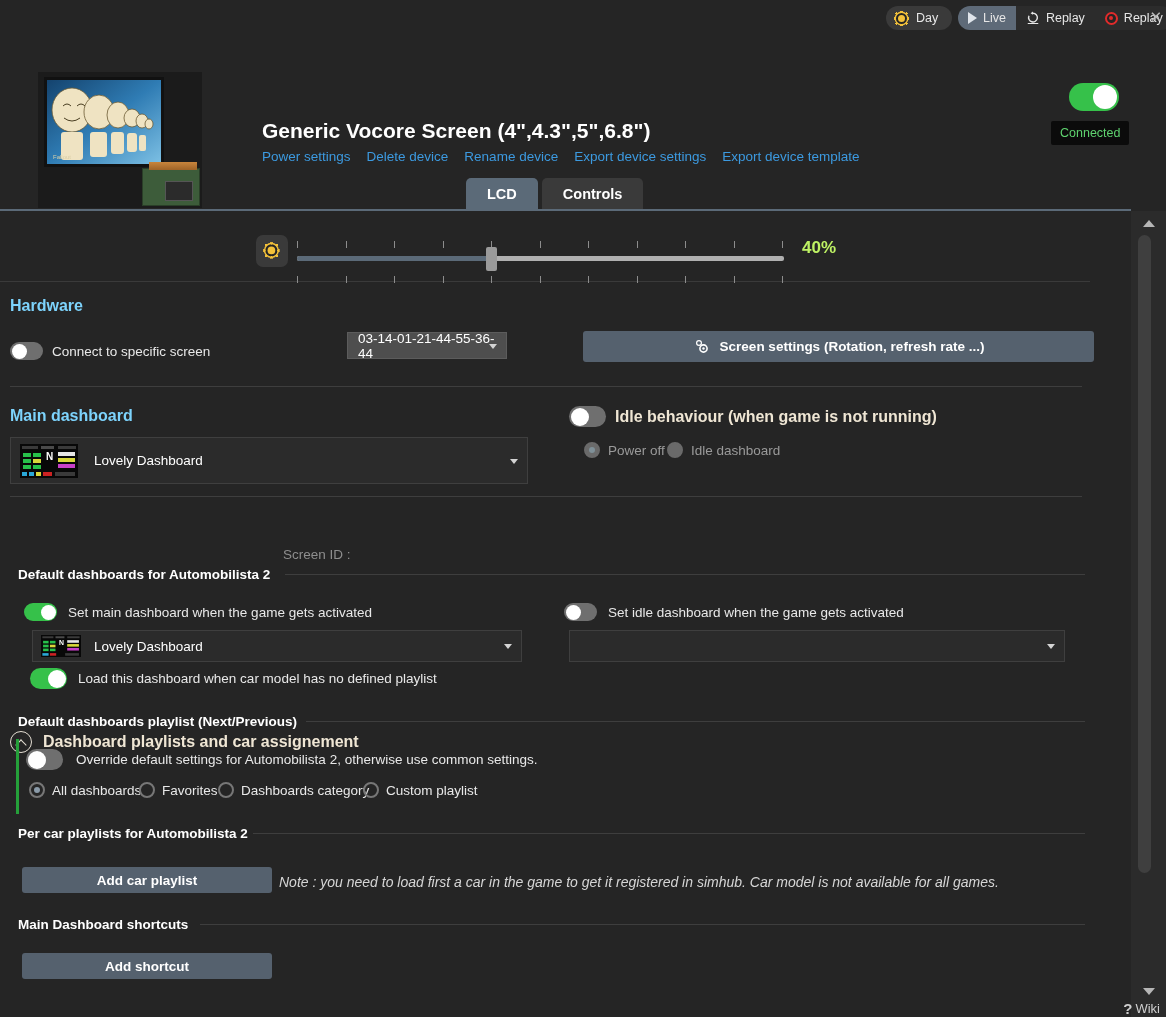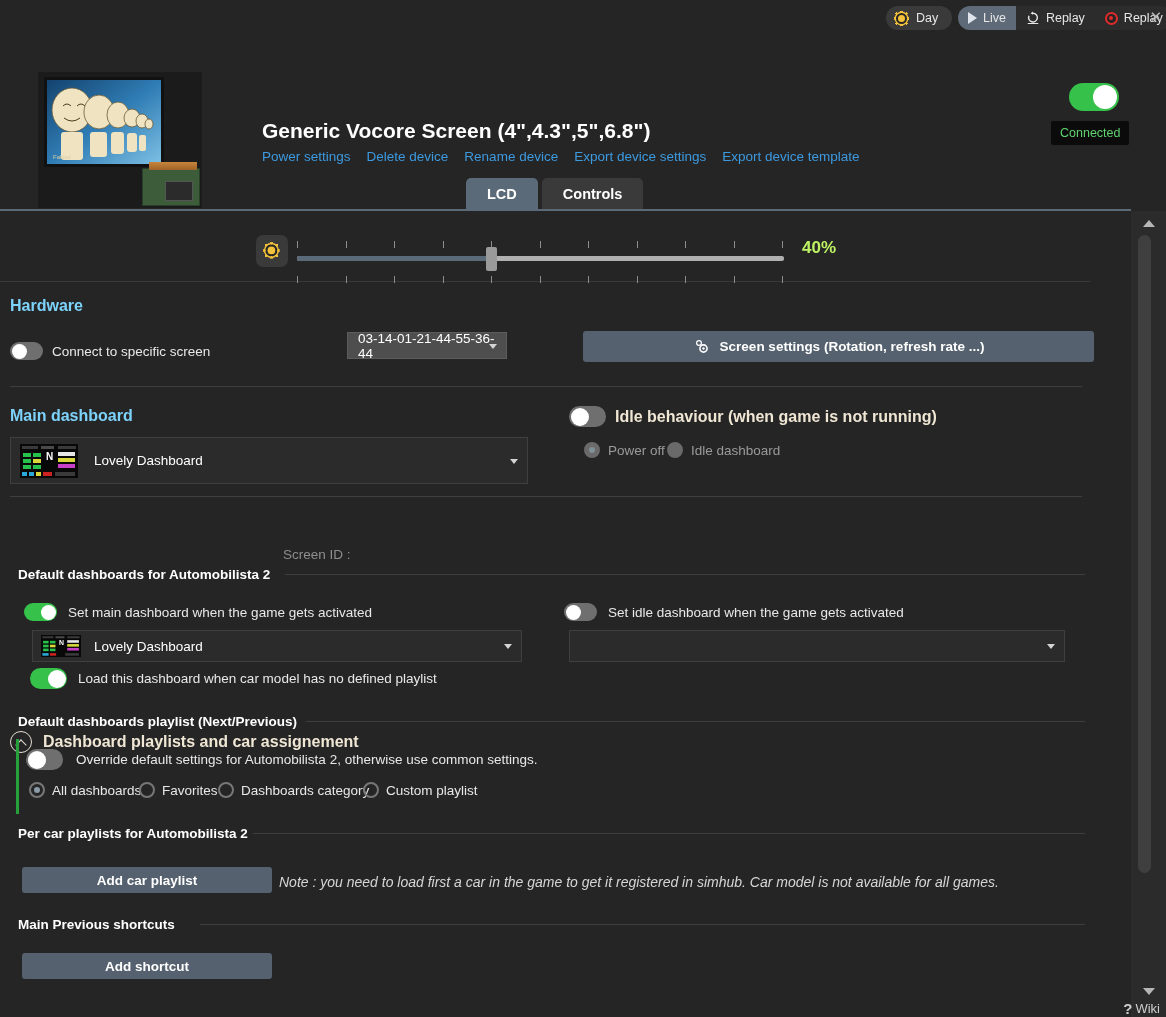--- a/index.html
+++ b/index.html
@@ -537,21 +537,21 @@
       <span class="rl">Custom playlist</span>
     </div>
 
     <div class="sub-h" style="left:18px; top:615px;">Per car playlists for Automobilista 2</div>
     <div class="hr" style="left:253px; top:622px; width:832px;"></div>
     <div class="btn" style="left:22px; top:656px; width:250px; height:26px;">
       <span>Add car playlist</span>
     </div>
     <div class="note" style="left:279px; top:663px;">Note : you need to load first a car in the game to get it registered in simhub. Car model is not available for all games.</div>
 
-    <div class="sub-h" style="left:18px; top:706px;">Main Previous shortcuts</div>
+    <div class="sub-h" style="left:18px; top:706px;">Main Dashboard shortcuts</div>
     <div class="hr" style="left:200px; top:713px; width:885px;"></div>
     <div class="btn" style="left:22px; top:742px; width:250px; height:26px;">
       <span>Add shortcut</span>
     </div>
   </div>
 
   <div class="sbar">
     <div class="sb-arrow sb-up"></div>
     <div class="sb-thumb"></div>
     <div class="sb-arrow sb-dn"></div>

